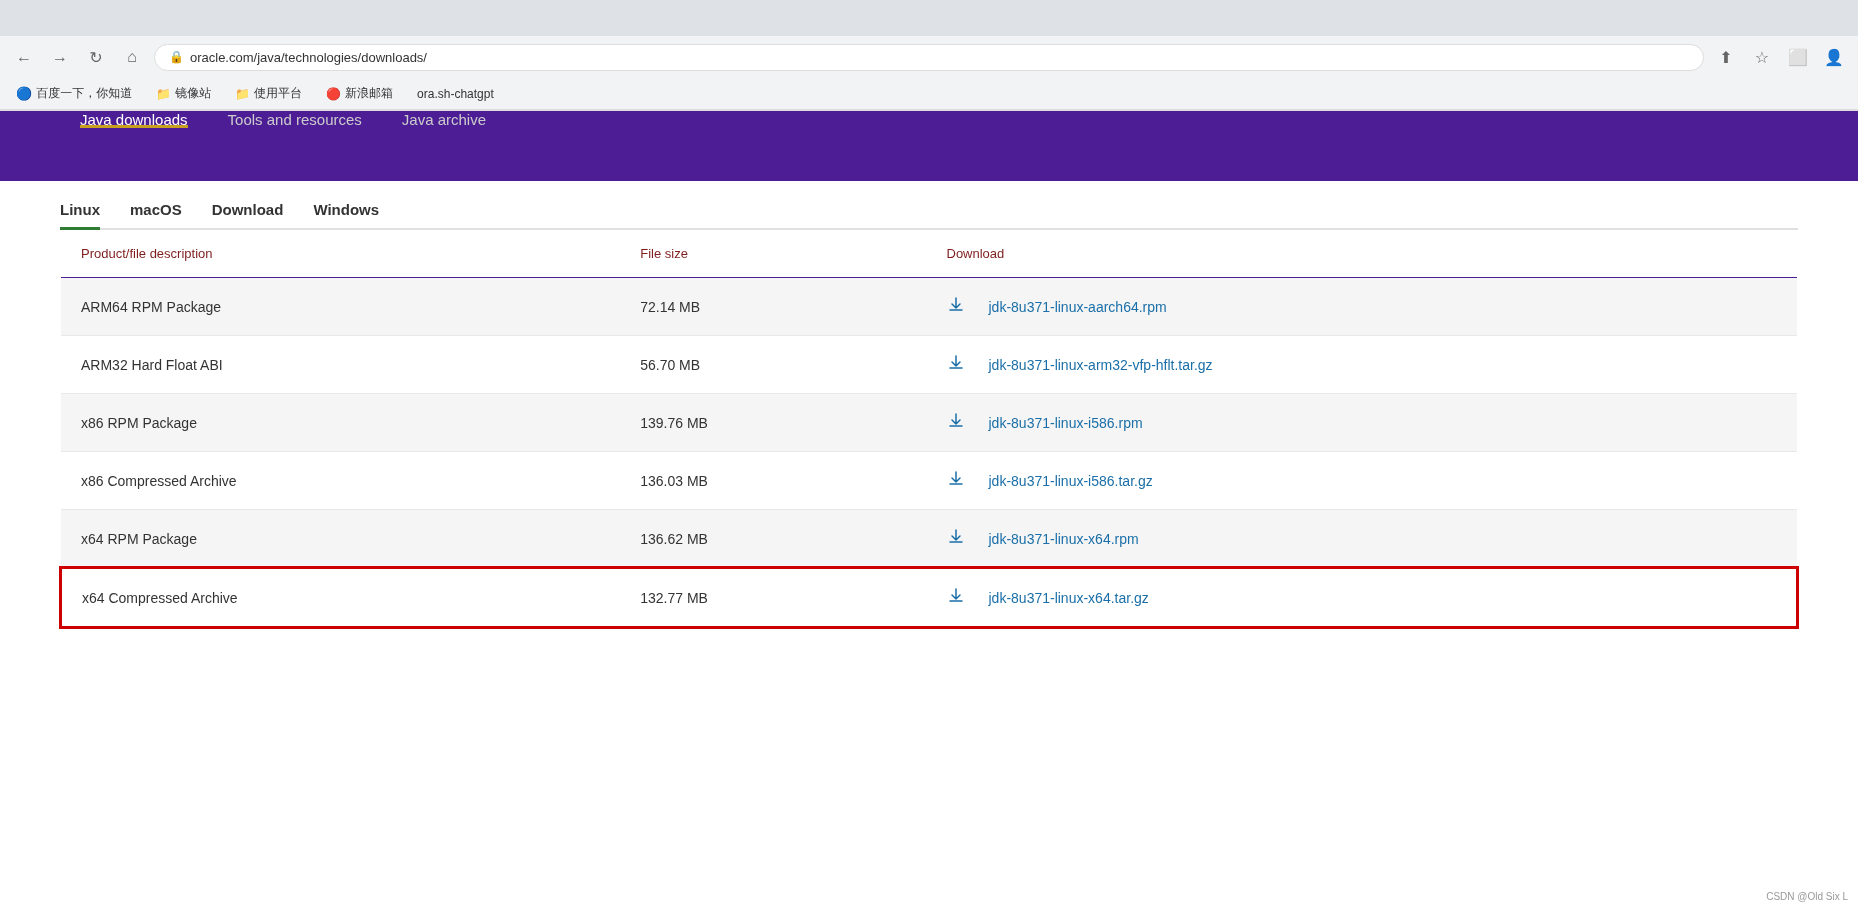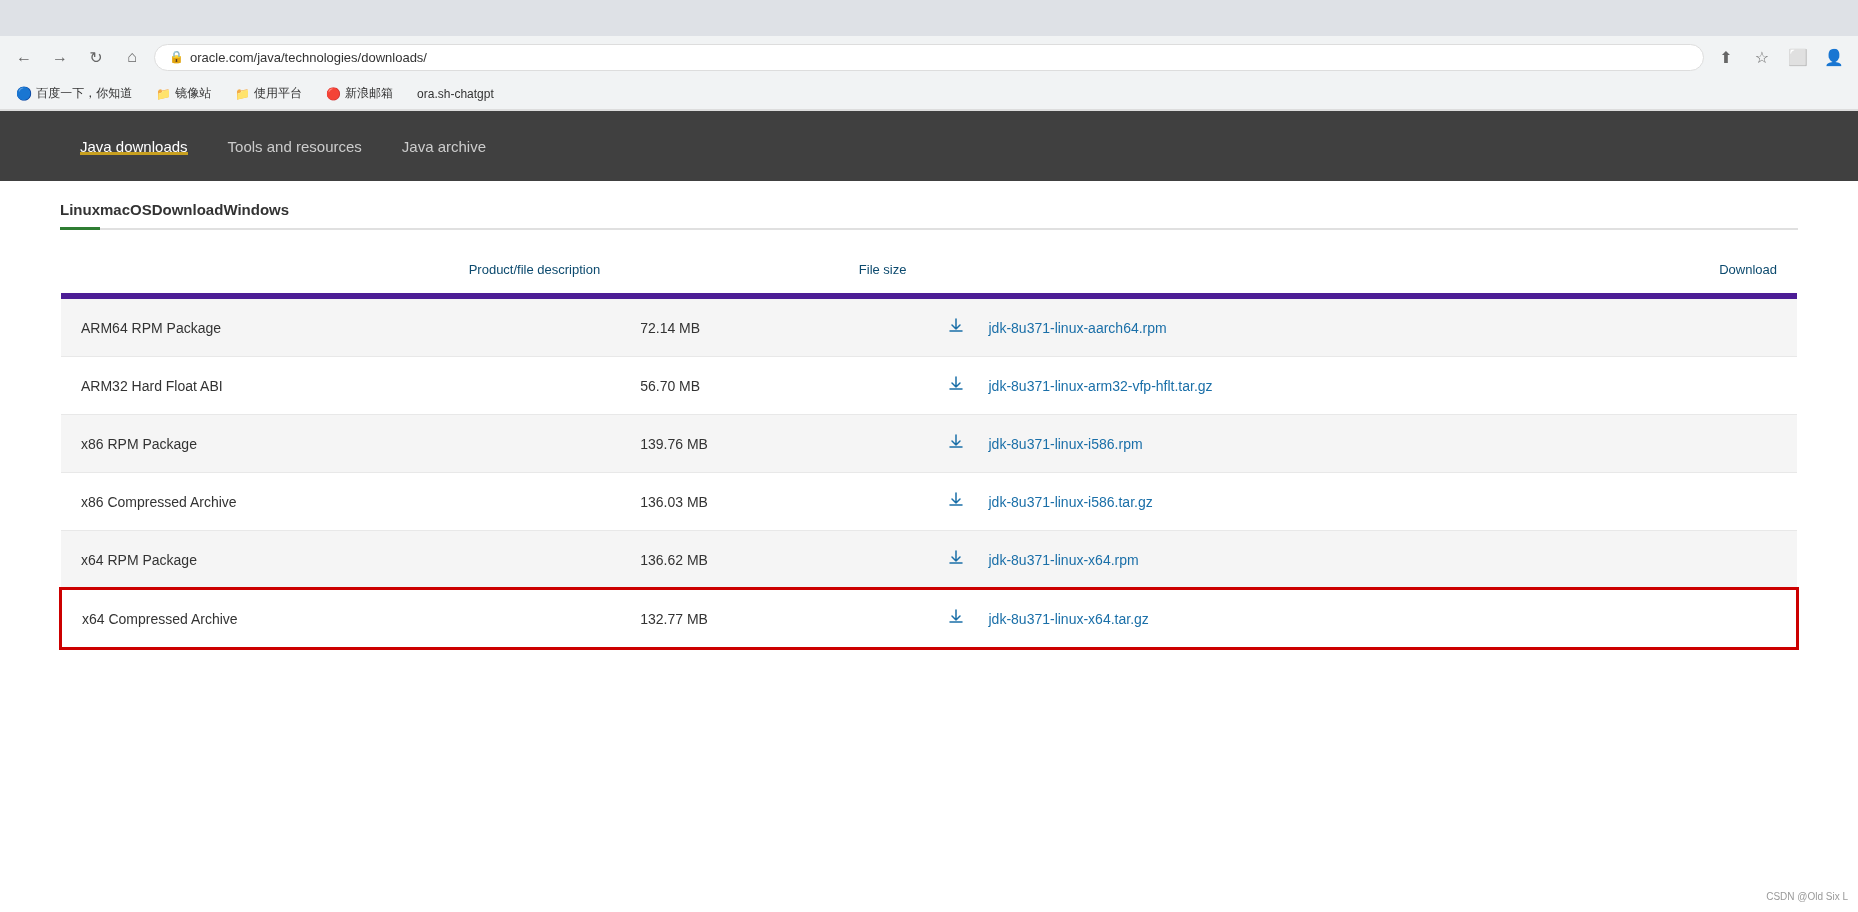--- a/index.html
+++ b/index.html
@@ -66,24 +66,24 @@
       gap: 4px;
       font-size: 12px;
       color: #333;
       cursor: pointer;
       padding: 2px 6px;
       border-radius: 4px;
     }
 
     
     .page-nav {
-      background: #404040;
+      background: #4c1d95;
       padding: 0 60px;
       display: flex;
-      align-items: center;
+      align-items: flex-start;
       height: 70px;
     }
     .page-nav-item {
       color: #ccc;
       font-size: 15px;
       padding: 0 20px;
       display: flex;
       align-items: center;
       cursor: pointer;
       position: relative;
@@ -110,22 +110,23 @@
     .subtitle {
       font-size: 13px;
       color: #333;
       margin-bottom: 20px;
     }
     .subtitle a { color: #1a6fa8; text-decoration: none; }
 
     
     .os-tabs {
       display: flex;
+      gap: 30px;
       border-bottom: 2px solid #e0e0e0;
-      margin-bottom: 16px;
+      margin-bottom: 0;
     }
     .os-tab {
       font-size: 15px;
       font-weight: bold;
       color: #333;
       padding-bottom: 10px;
       cursor: pointer;
       position: relative;
       border: none;
       background: none;
@@ -140,26 +141,26 @@
       background: #2e7d32;
     }
 
     
     .download-table {
       width: 100%;
       border-collapse: collapse;
       margin-top: 0;
     }
     .download-table th {
-      text-align: right;
+      text-align: left;
       padding: 16px 20px;
       font-size: 13px;
       font-weight: normal;
-      color: #0c4a6e;
-      border-bottom: 6px solid #4c1d95;
+      color: #7f1d1d;
+      border-bottom: 1px solid #4c1d95;
     }
     .download-table td {
       padding: 18px 20px;
       font-size: 14px;
       border-bottom: 1px solid #e8e8e8;
     }
     .download-table tr:nth-child(odd) td {
       background: #f5f5f5;
     }
     .download-table tr:nth-child(even) td {

